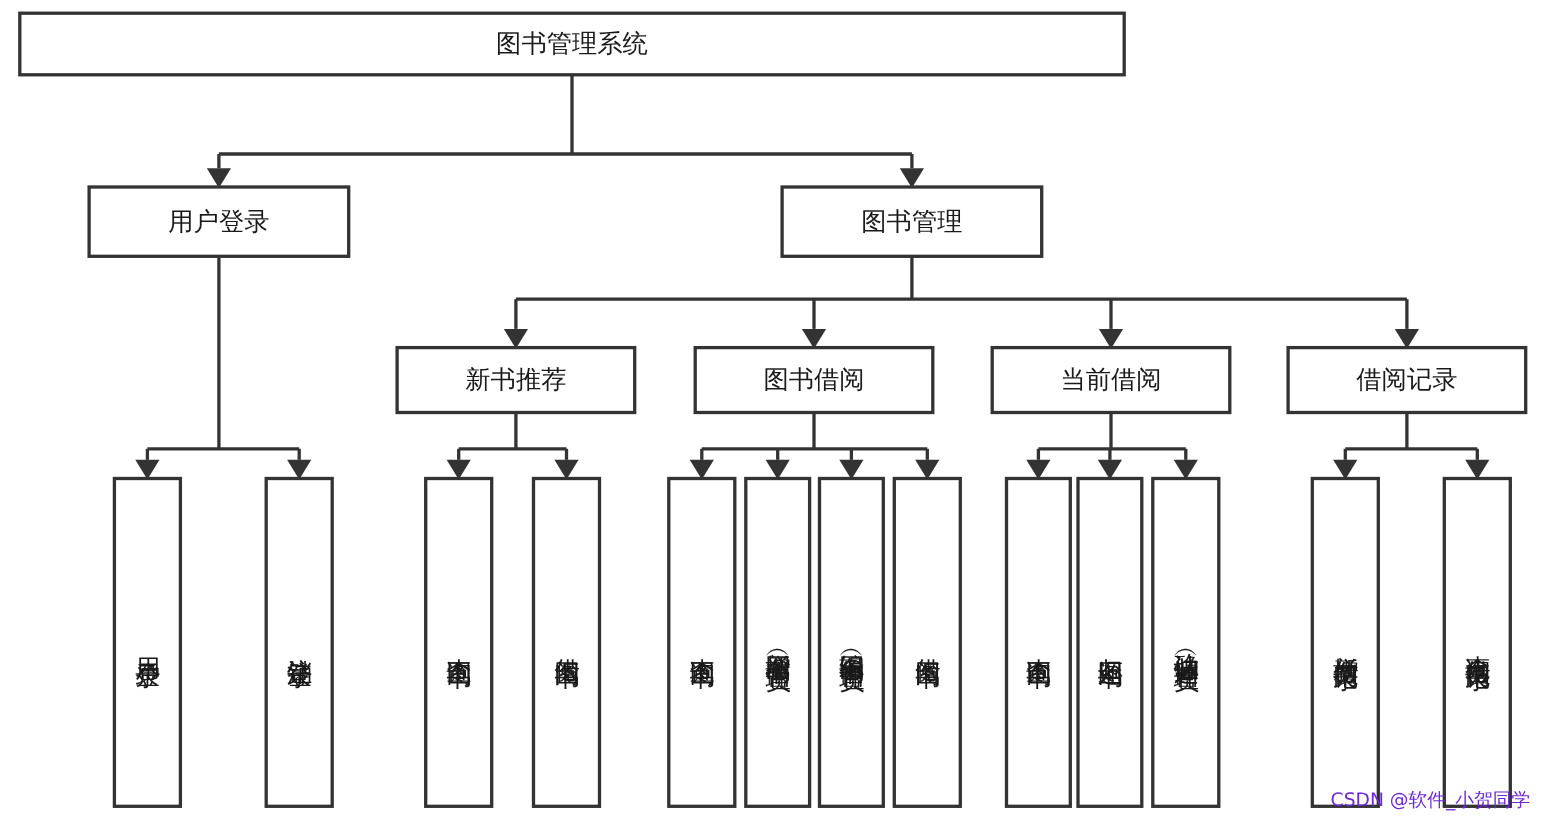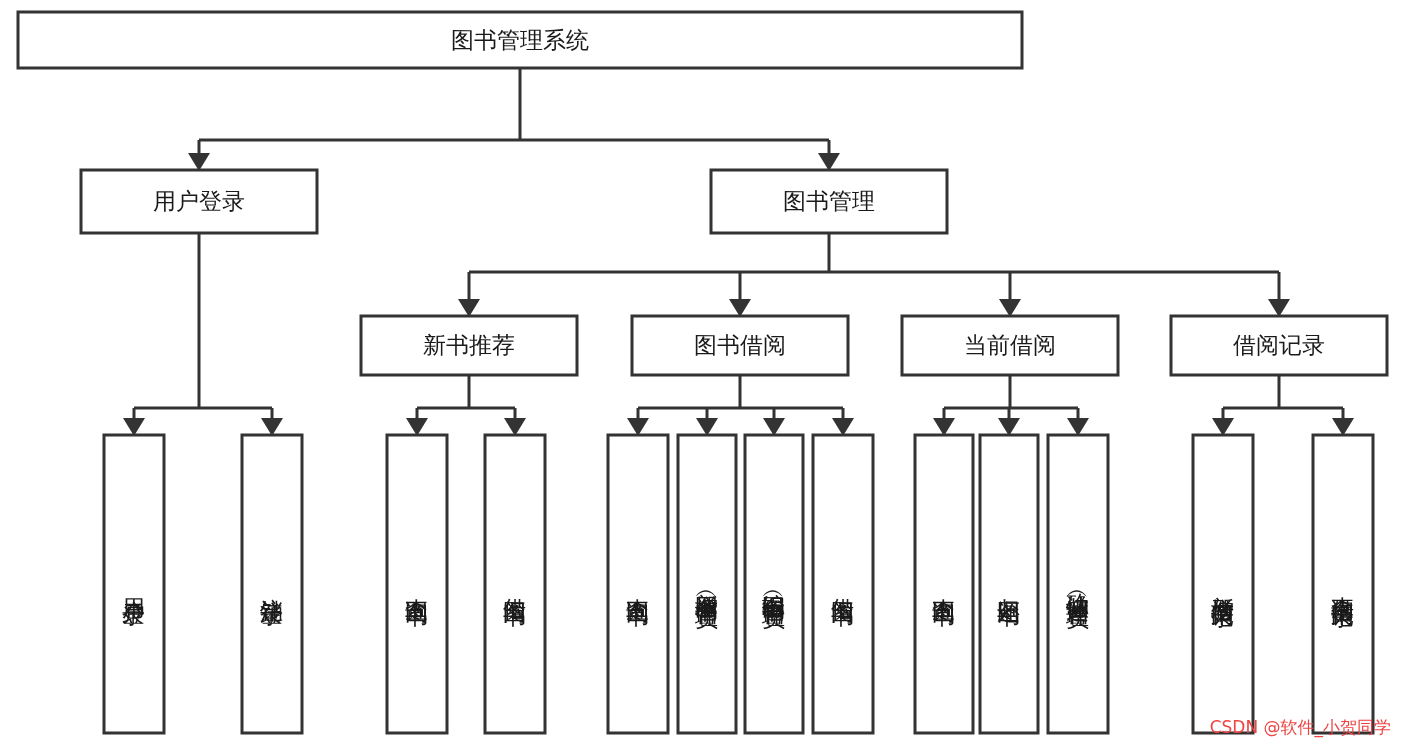--- a/index.html
+++ b/index.html
@@ -67,21 +67,21 @@
     color: #1a1a1a;
     white-space: nowrap;
     text-align: center;
   }
   .watermark {
     position: absolute;
     right: 14px;
     bottom: 8px;
     font-family: "DejaVu Sans", "Liberation Sans", sans-serif;
     font-size: 17px;
-    color: #ef4444;
+    color: #6d28d9;
     white-space: nowrap;
     user-select: none;
   }
 </style>
 </head>
 <body>
 
 <div id="diagram-root">
   <svg class="diagram-canvas" id="diagram-canvas" viewBox="0 0 1405 747" xmlns="http://www.w3.org/2000/svg">
       <line x1="520" y1="68" x2="520" y2="140" class="connector"></line>

